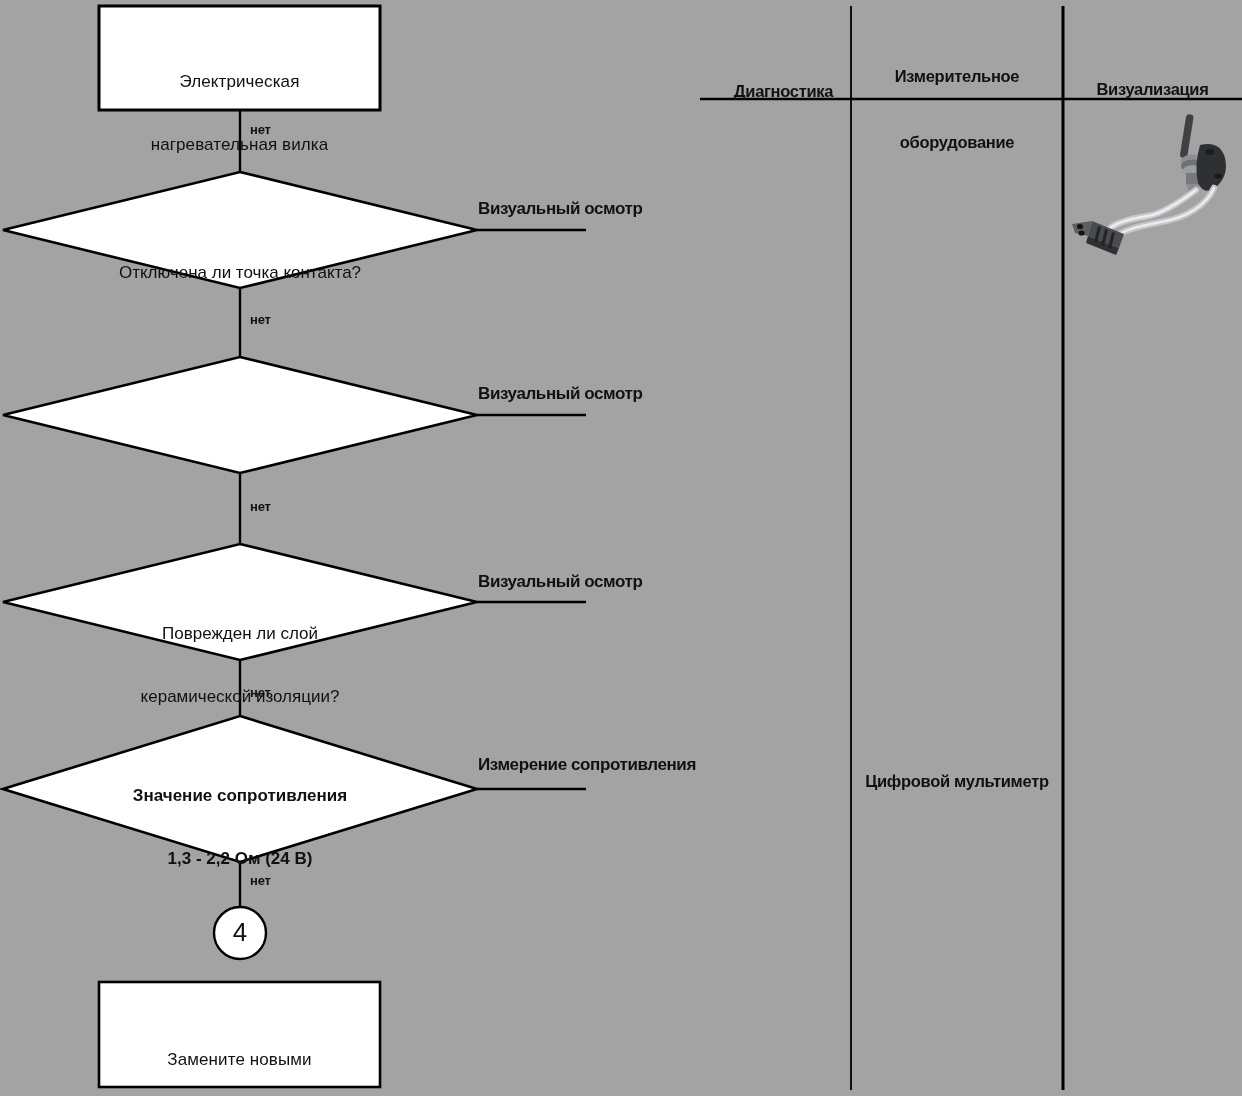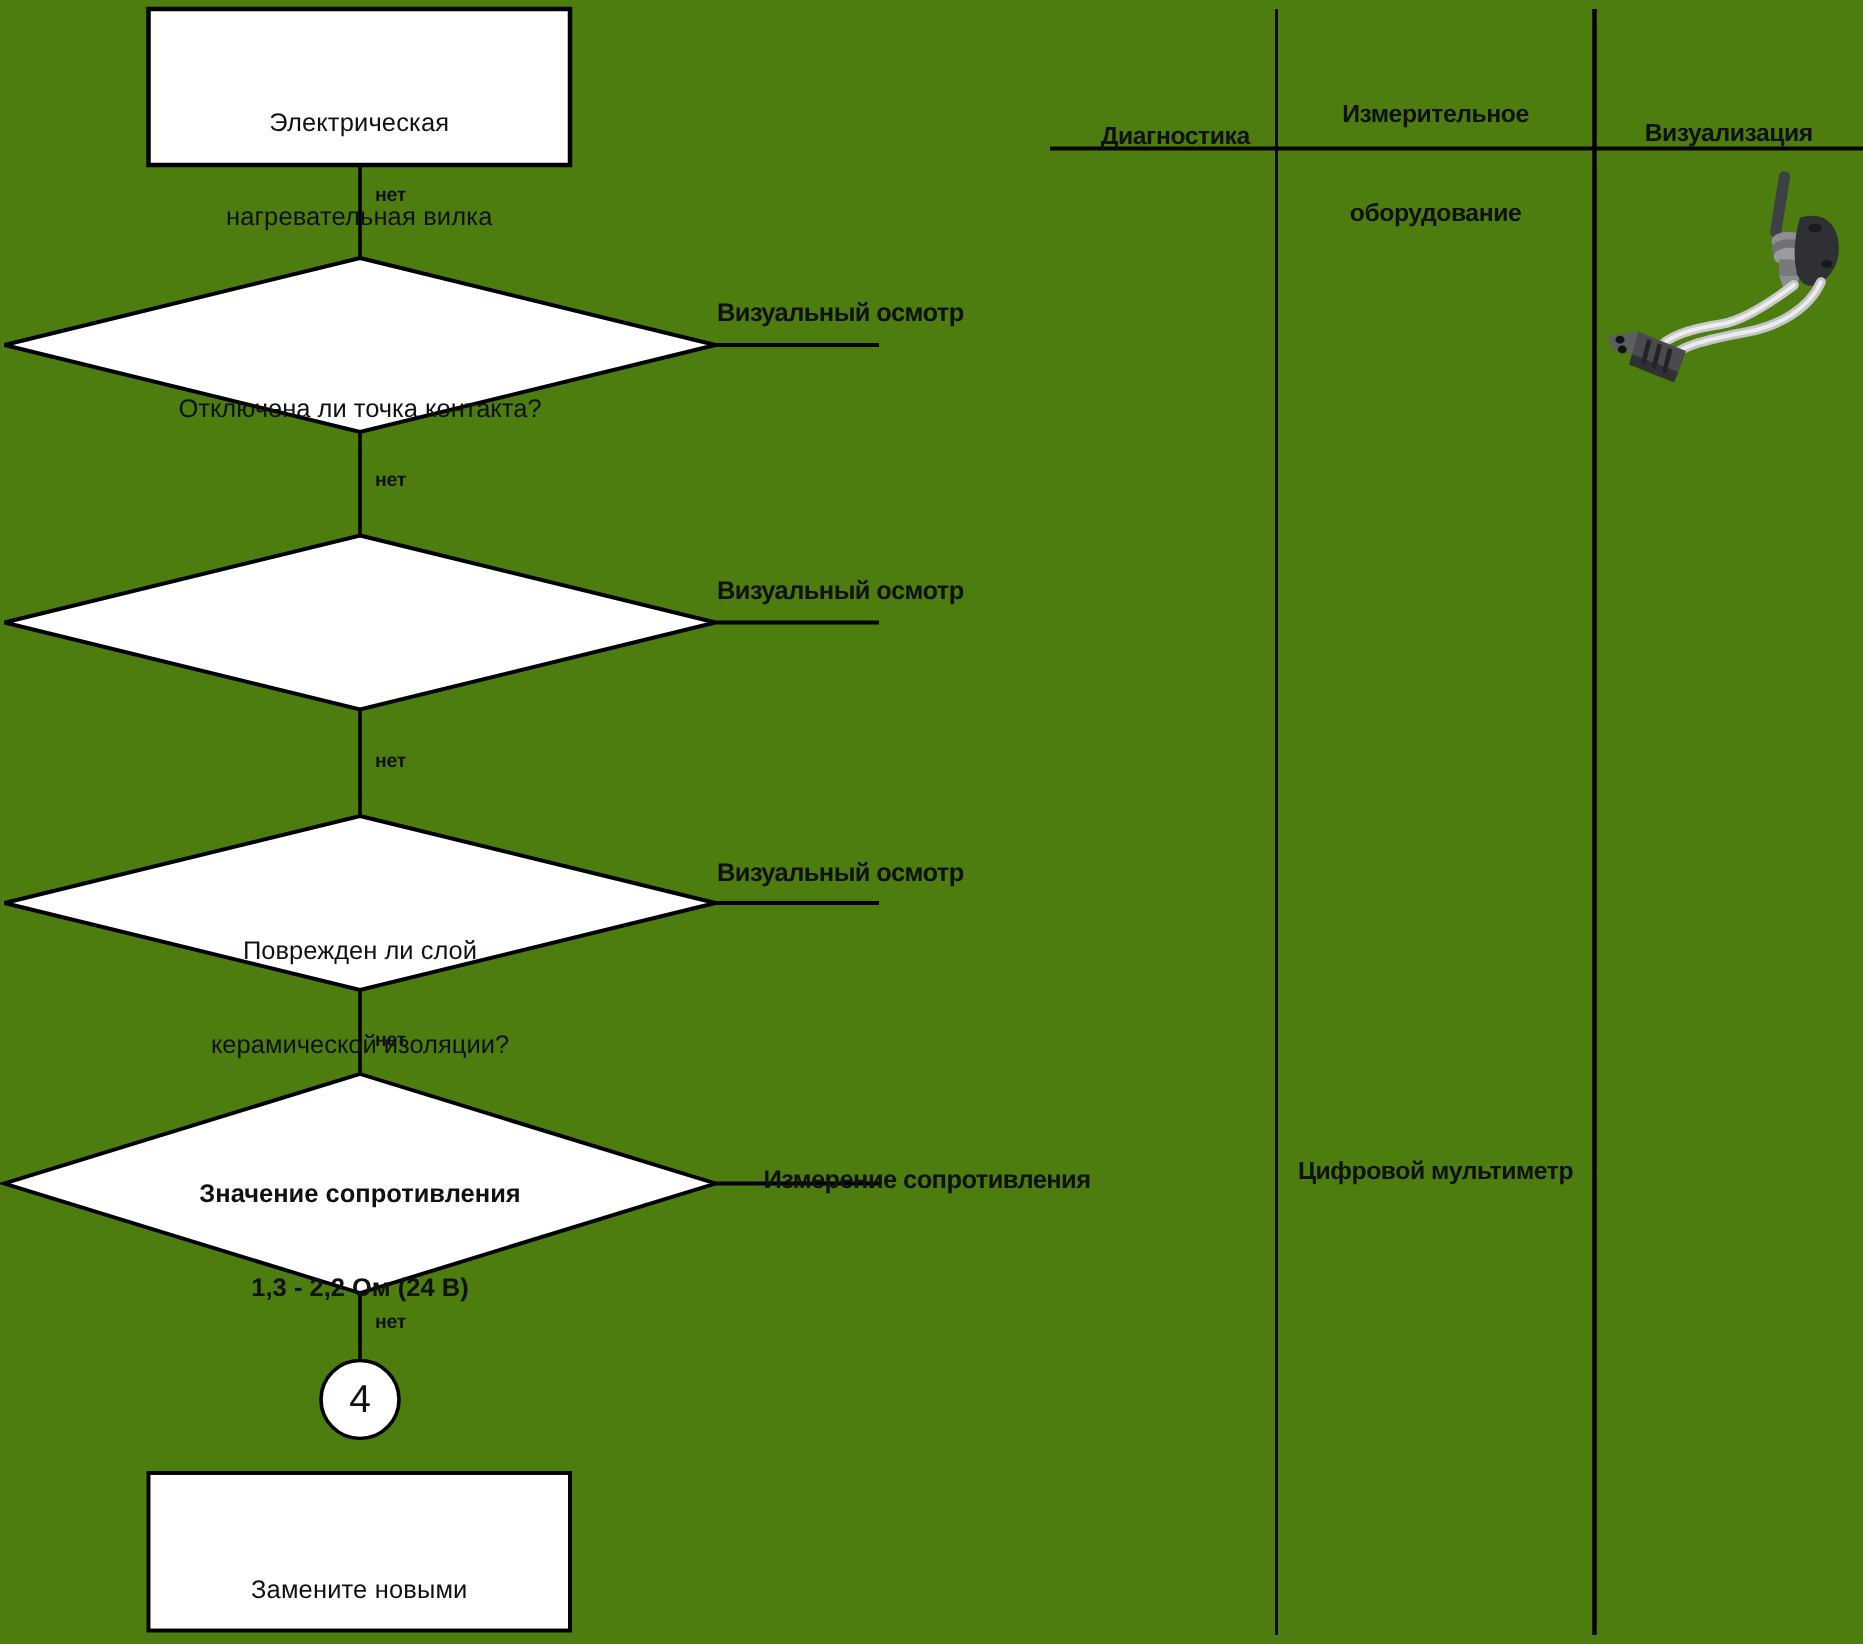--- a/index.html
+++ b/index.html
@@ -9,21 +9,21 @@
   }
   body {
     font-family: "Liberation Sans", "DejaVu Sans", sans-serif;
     color: #000000;
   }
   #page {
     position: relative;
     width: 1242px;
     height: 1096px;
     overflow: hidden;
-    background: #4d7c0f;
+    background: #a3a3a3;
   }
   #page > svg.layer {
     position: absolute;
     left: 0;
     top: 0;
     width: 1242px;
     height: 1096px;
   }
   .txt {
     position: absolute;
@@ -154,21 +154,21 @@
   <div class="txt diamond-label" style="left:60px; top:580px; width:360px;">
     <div>Поврежден ли слой</div>
     <div>керамической изоляции?</div>
   </div>
   <div class="txt branch-label" style="left:478px; top:571px; width:210px; text-align:left;">Визуальный осмотр</div>
 
   <div class="txt diamond-label" style="left:30px; top:742px; width:420px;font-weight:bold;">
     <div>Значение сопротивления</div>
     <div>1,3 - 2,2 Ом (24 В)</div>
   </div>
-  <div class="txt branch-label" style="left:478px; top:776px; width:280px; text-align:center;">Измерение сопротивления</div>
+  <div class="txt branch-label" style="left:478px; top:754px; width:280px; text-align:left;">Измерение сопротивления</div>
 
   <div class="txt conn-num" style="left:210px; top:916px; width:60px;">4</div>
 
   <div class="txt box-label" style="left:99px; top:1006px; width:281px;">
     <div>Замените новыми</div>
     
     
   </div>
 
   <div class="txt col-head" style="left:708px; top:35px; width:151px;">

